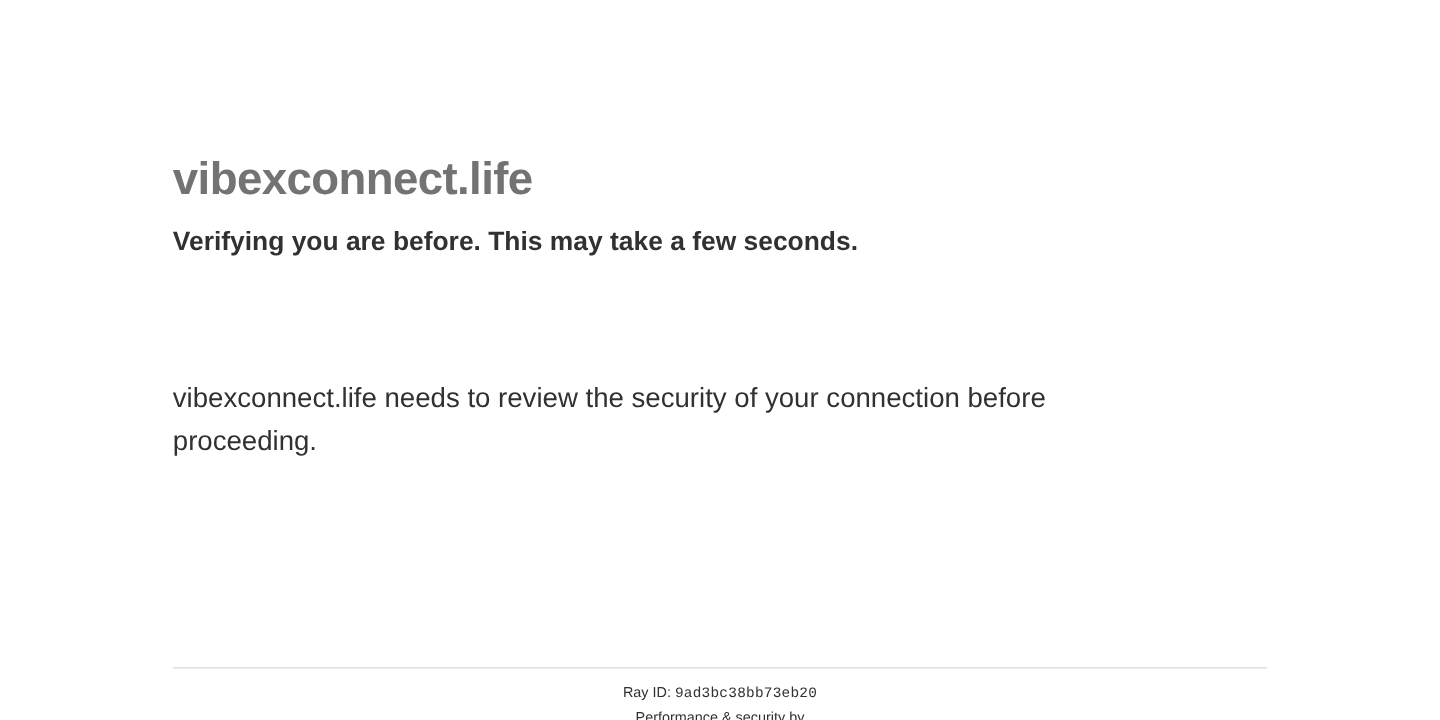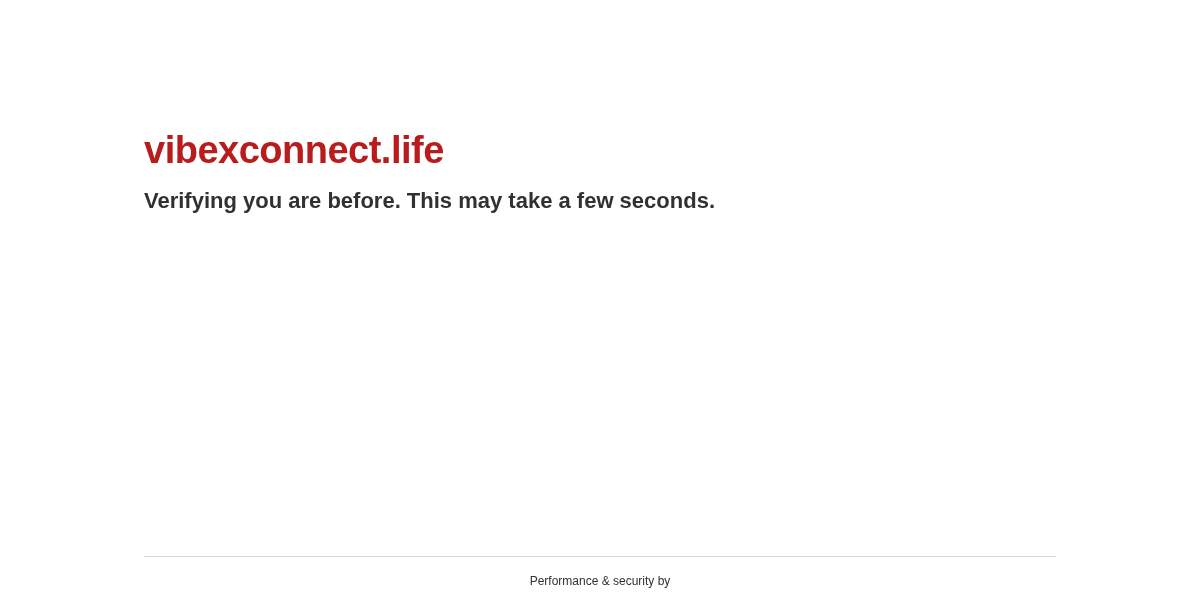--- a/index.html
+++ b/index.html
@@ -26,21 +26,21 @@
     top: 0;
     width: 912px;
   }
   .title {
     margin: 0;
     padding-top: 128px;
     font-size: 38px;
     line-height: 1.2;
     font-weight: bold;
     letter-spacing: -0.5px;
-    color: #b91c1c;
+    color: #737373;
   }
   .subtitle {
     margin: 0;
     padding-top: 13px;
     font-size: 22px;
     line-height: 1.3;
     font-weight: bold;
     color: #313131;
   }
   .widget-slot {
@@ -90,22 +90,27 @@
   }
 </style>
 </head>
 <body>
 
 <div class="page">
   <div class="content">
     <h1 class="title">vibexconnect.life</h1>
     <h2 class="subtitle">Verifying you are before. This may take a few seconds.</h2>
     <div class="widget-slot"></div>
+    <p class="body-text">vibexconnect.life needs to review the security of your connection before proceeding.</p>
   </div>
 
   <div class="footer">
     <div class="footer-inner">
+      <div class="ray">
+        <span class="ray-label">Ray ID:</span>
+        <span class="ray-id">9ad3bc38bb73eb20</span>
+      </div>
       <div class="footer-note">
         <span class="brand">Performance &amp; security by</span>
       </div>
     </div>
   </div>
 </div>
 
 </body></html>

